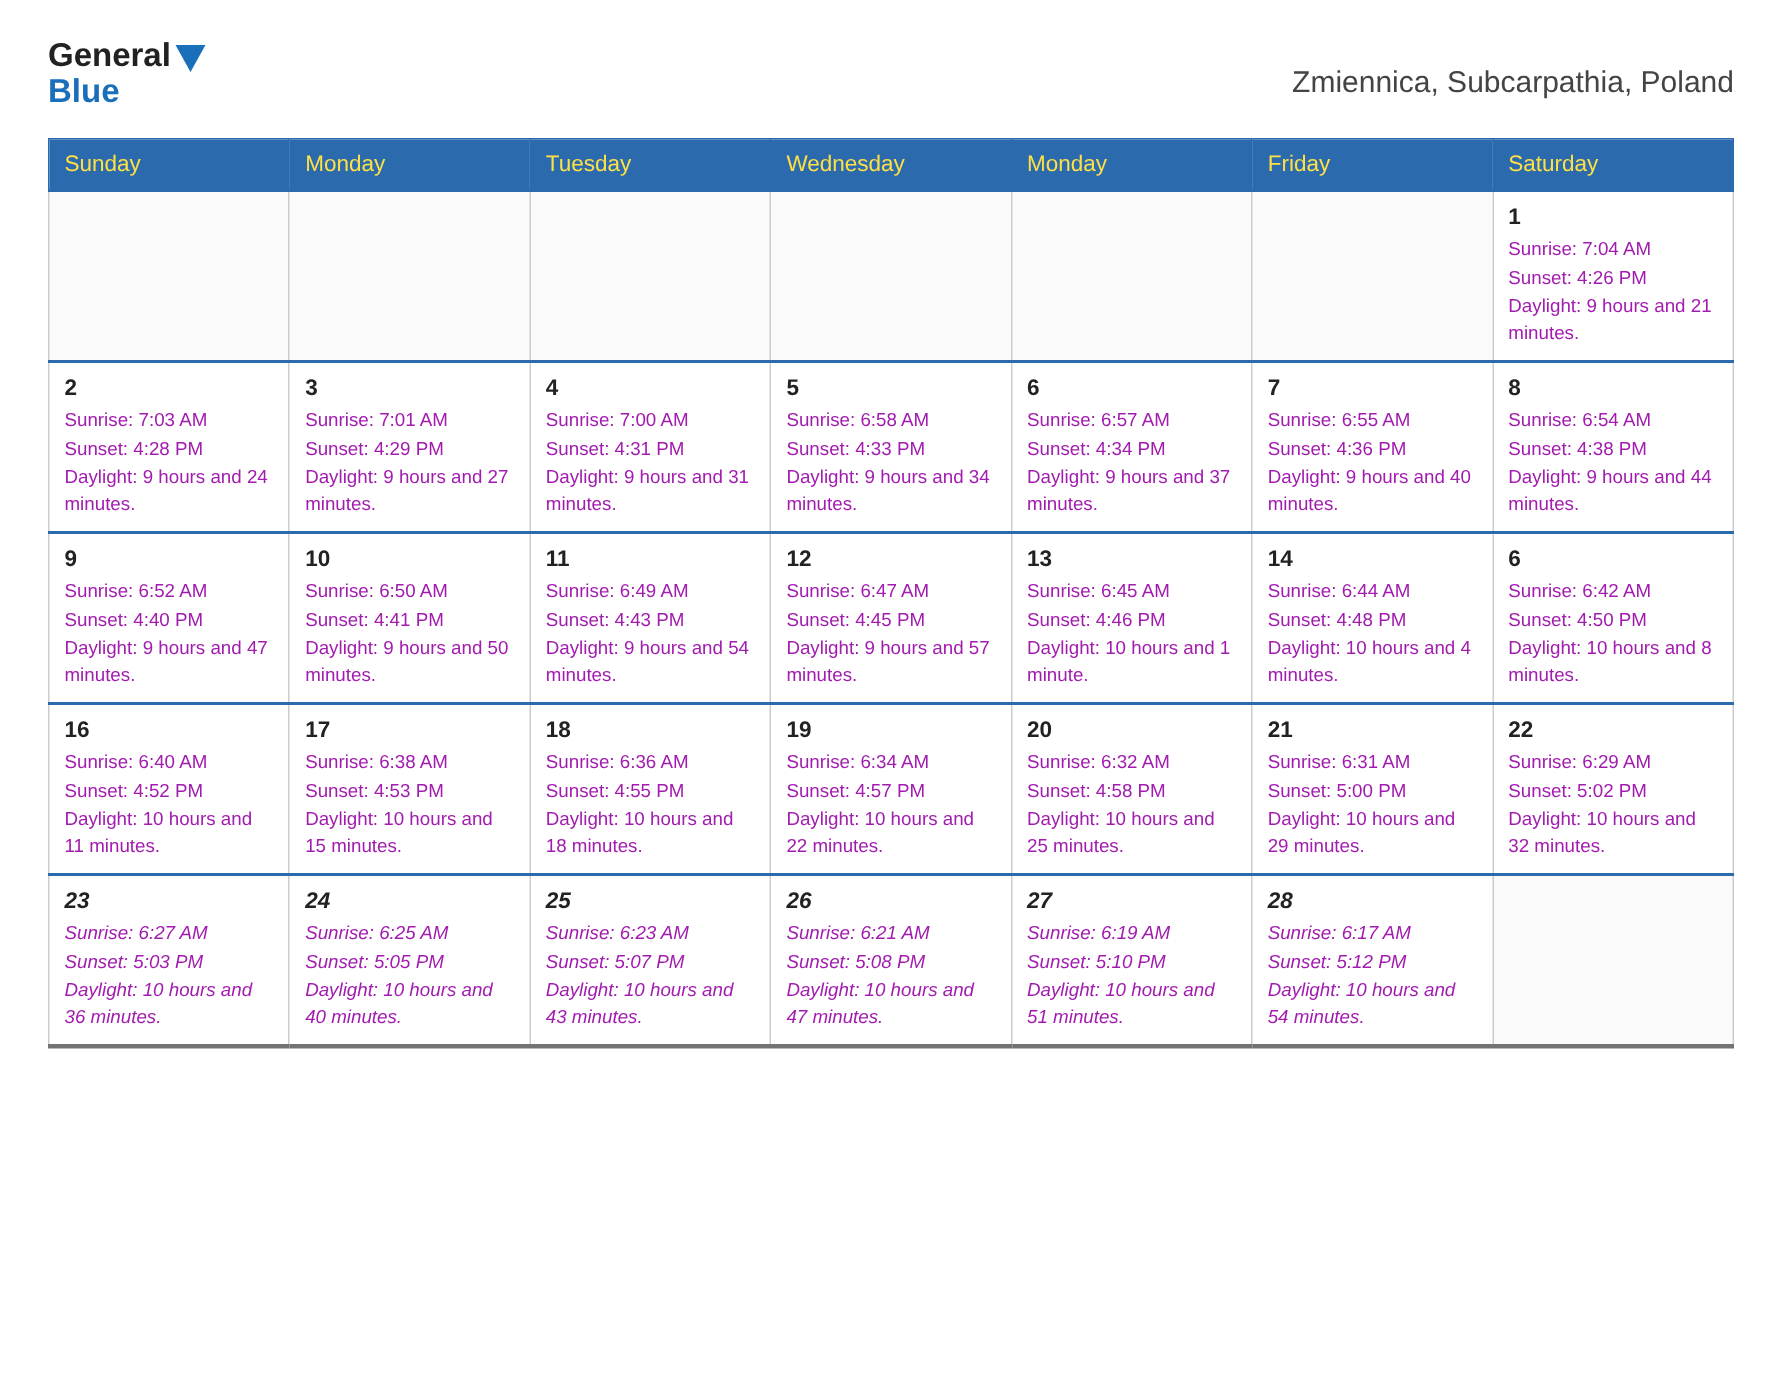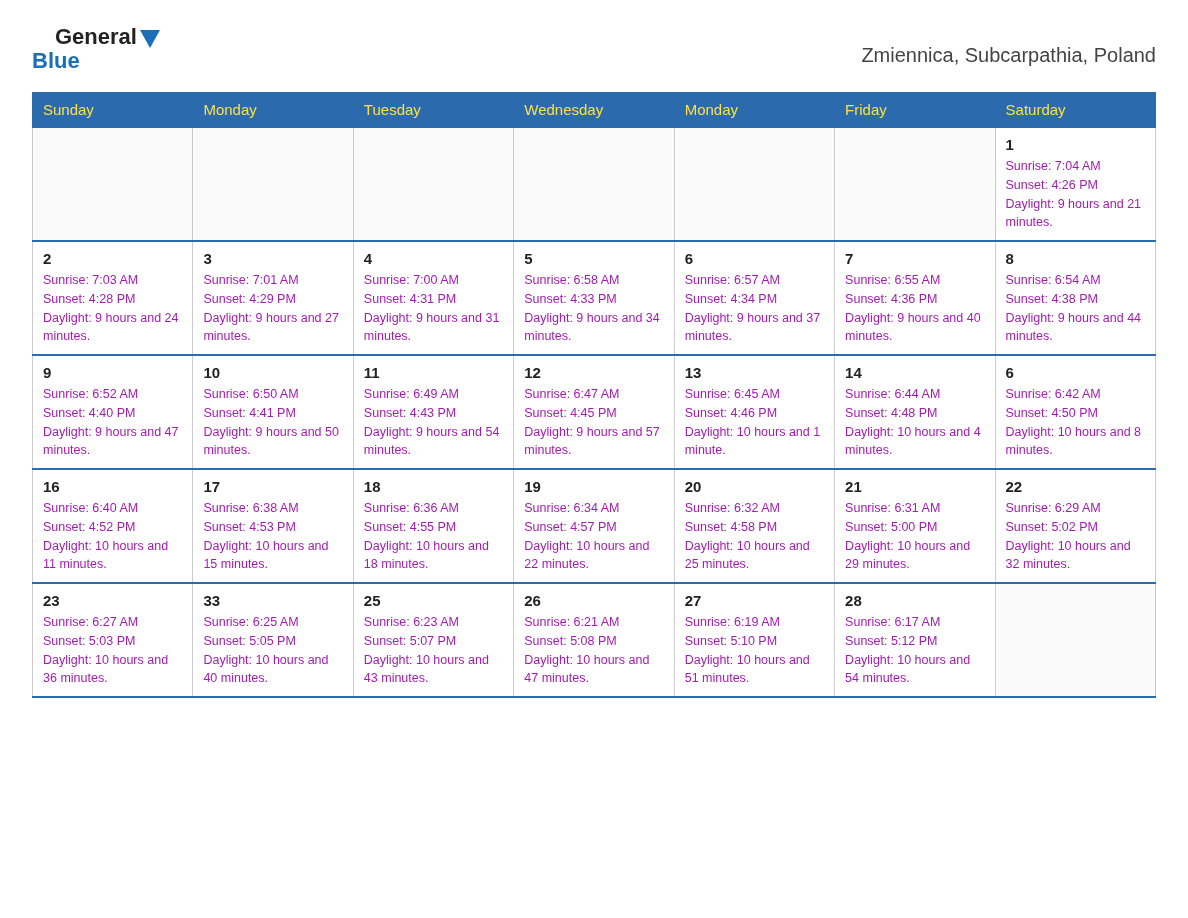--- a/index.html
+++ b/index.html
@@ -16,21 +16,20 @@
       margin-bottom: 18px;
     }
     .logo {
       display: flex;
       flex-direction: column;
       align-items: flex-start;
     }
     .logo-top {
       display: flex;
       align-items: center;
-      margin-left: 23px;
     }
     .logo-general {
       font-size: 22px;
       font-weight: bold;
       color: #222;
     }
     .logo-triangle {
       width: 0;
       height: 0;
       border-left: 10px solid transparent;
@@ -94,21 +93,22 @@
     }
     .day-info {
       font-size: 12.5px;
       color: #a21caf;
       line-height: 1.5;
     }
     .empty-cell {
       background: #fafafa;
     }
     .calendar tbody tr:last-child td {
-      border-bottom: 1px solid #737373;
+      border-bottom: 3px solid #737373;
+      font-style: italic;
     }
   </style>
 </head>
 <body>
 
 <div class="header">
   <div class="logo">
     <div class="logo-top">
       <span class="logo-general">General</span>
       <div class="logo-triangle"></div>
@@ -234,21 +234,21 @@
           <span class="day-num">22</span>
           <div class="day-info">Sunrise: 6:29 AM<br>Sunset: 5:02 PM<br>Daylight: 10 hours and 32 minutes.</div>
         </td>
       </tr>
       <tr>
         <td>
           <span class="day-num">23</span>
           <div class="day-info">Sunrise: 6:27 AM<br>Sunset: 5:03 PM<br>Daylight: 10 hours and 36 minutes.</div>
         </td>
         <td>
-          <span class="day-num">33</span>
+          <span class="day-num">24</span>
           <div class="day-info">Sunrise: 6:25 AM<br>Sunset: 5:05 PM<br>Daylight: 10 hours and 40 minutes.</div>
         </td>
         <td>
           <span class="day-num">25</span>
           <div class="day-info">Sunrise: 6:23 AM<br>Sunset: 5:07 PM<br>Daylight: 10 hours and 43 minutes.</div>
         </td>
         <td>
           <span class="day-num">26</span>
           <div class="day-info">Sunrise: 6:21 AM<br>Sunset: 5:08 PM<br>Daylight: 10 hours and 47 minutes.</div>
         </td>

